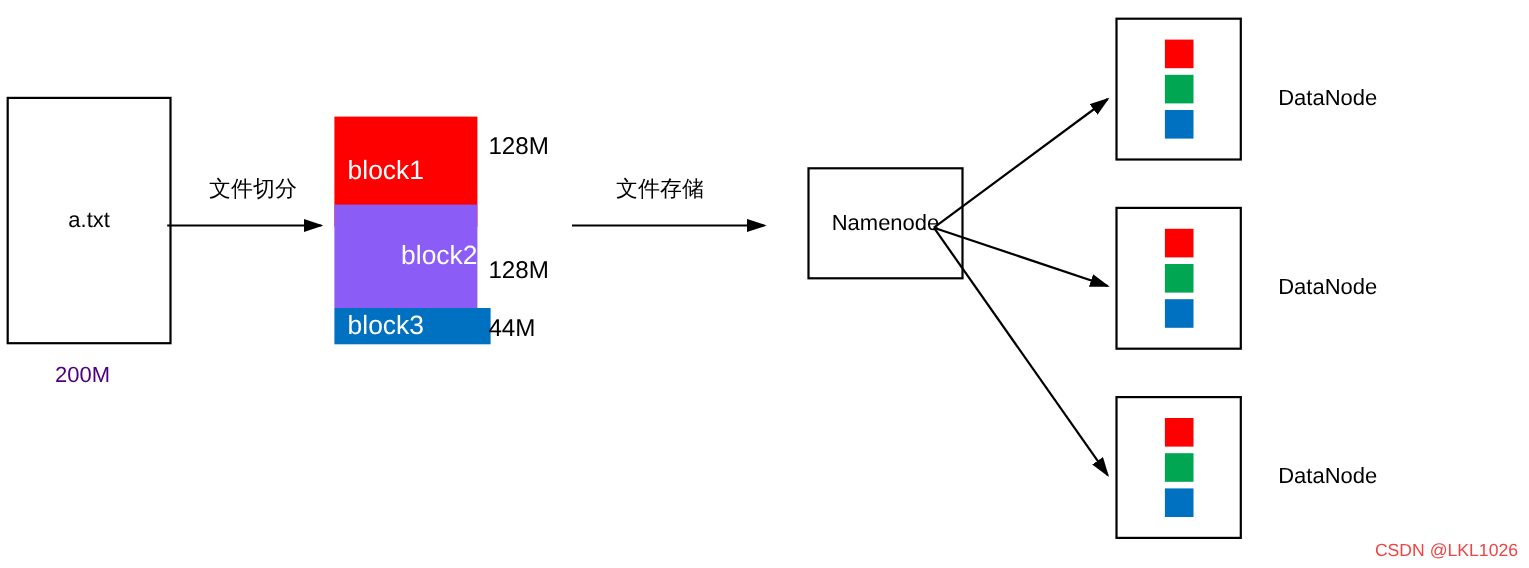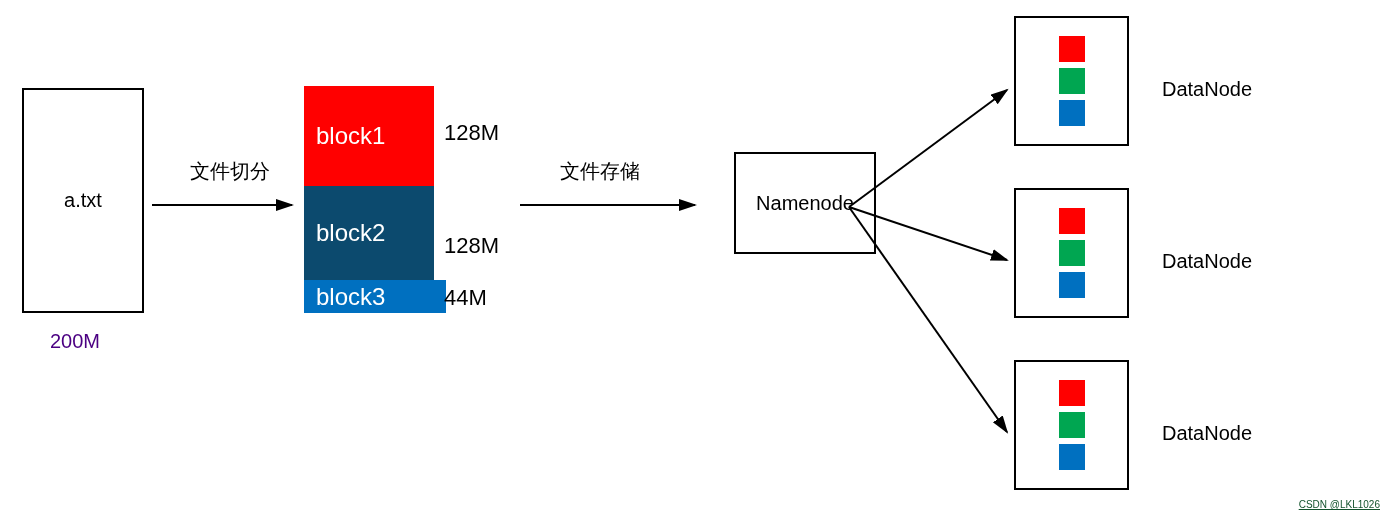--- a/index.html
+++ b/index.html
@@ -26,22 +26,22 @@
     font-size: 20px;
   }
   .block {
     position: absolute;
     color: #fff;
     font-size: 24px;
     display: flex;
     align-items: center;
     padding-left: 12px;
   }
-  .block-red   { background: #ff0000; }
-  .block-green { background: #0c4a6e; }
+  .block-red   { background: #ff0000; margin-top: 20px; }
+  .block-green { background: #8b5cf6; justify-content: flex-end; }
   .block-blue  { background: #0070c0; }
   .sizetxt {
     position: absolute;
     font-size: 22px;
   }
   .dn-box {
     position: absolute;
     border: 2px solid #000;
     background: #fff;
     padding: 6px 0;
@@ -60,34 +60,33 @@
     font-size: 20px;
   }
   .arrow-svg {
     position: absolute;
     overflow: visible;
   }
   .watermark {
     position: absolute;
     right: 10px;
     bottom: 6px;
-    font-size: 10px;
-    color: #14532d;
-    text-decoration: underline;
+    font-size: 16px;
+    color: #ef4444;
   }
   .filesize {
     position: absolute;
     color: #4b0082;
     font-size: 20px;
   }
 </style>
 </head>
 <body>
 
-<div class="box" style="left:22px; top:88px; width:122px; height:225px;justify-content:center;">
+<div class="box" style="left:6px; top:88px; width:150px; height:225px;justify-content:center;">
   <span>a.txt</span>
 </div>
 <div class="filesize" style="left:50px; top:330px;">200M</div>
 
 <div class="label" style="left:190px; top:158px;">文件切分</div>
 <svg class="arrow-svg" style="left:152px; top:195px;" width="150" height="20">
   <defs>
     <marker id="ah1" markerWidth="10" markerHeight="10" refX="8" refY="3" orient="auto">
       <path d="M0,0 L9,3 L0,6 Z" fill="#000"></path>
     </marker>

